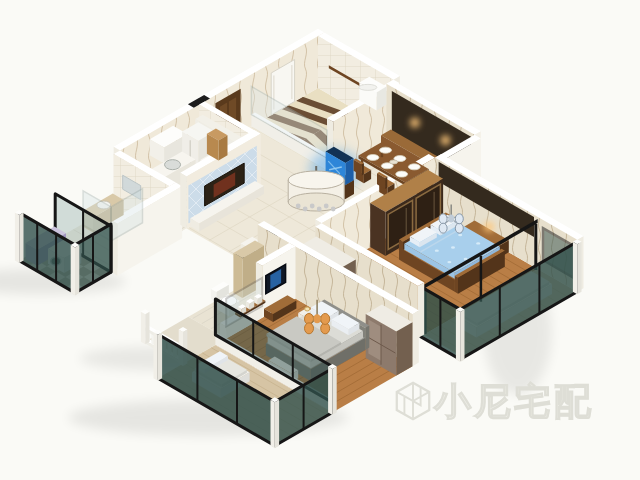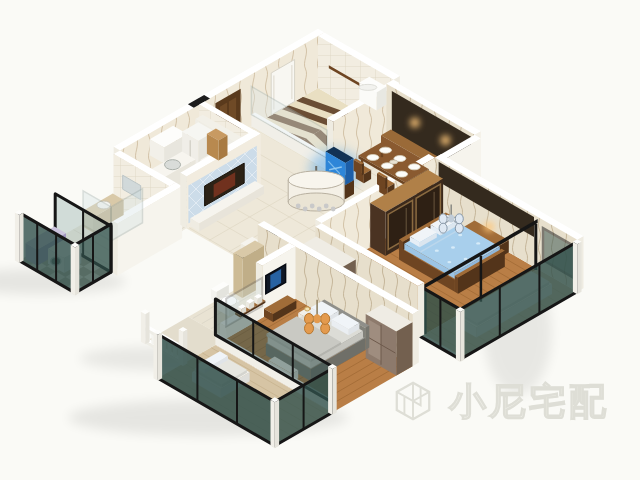--- a/index.html
+++ b/index.html
@@ -1,18 +1,18 @@
 <!DOCTYPE html>
 <html><head>
 <meta charset="utf-8">
 <style>
   html,body{margin:0;padding:0;}
   #stage{position:relative;width:640px;height:480px;overflow:hidden;font-family:"DejaVu Sans",sans-serif;}
   #scene{display:block;position:absolute;left:0;top:0;}
-  #watermark{position:absolute;left:392px;top:380px;display:flex;align-items:center;gap:15px;pointer-events:none;}
+  #watermark{position:absolute;left:392px;top:380px;display:flex;align-items:center;gap:0;pointer-events:none;}
   #watermark .wm-text{font-size:37px;font-weight:bold;letter-spacing:3px;line-height:1;
     color:#ededE6;-webkit-text-stroke:1.1px #deded6;}
 </style>
 </head>
 <body>
 
 <div id="stage" style="background-color: rgb(250, 250, 246);">
   <svg id="scene" width="640" height="480" viewBox="0 0 640 480">
     <defs>
       <filter id="bl" x="-120%" y="-120%" width="340%" height="340%">

